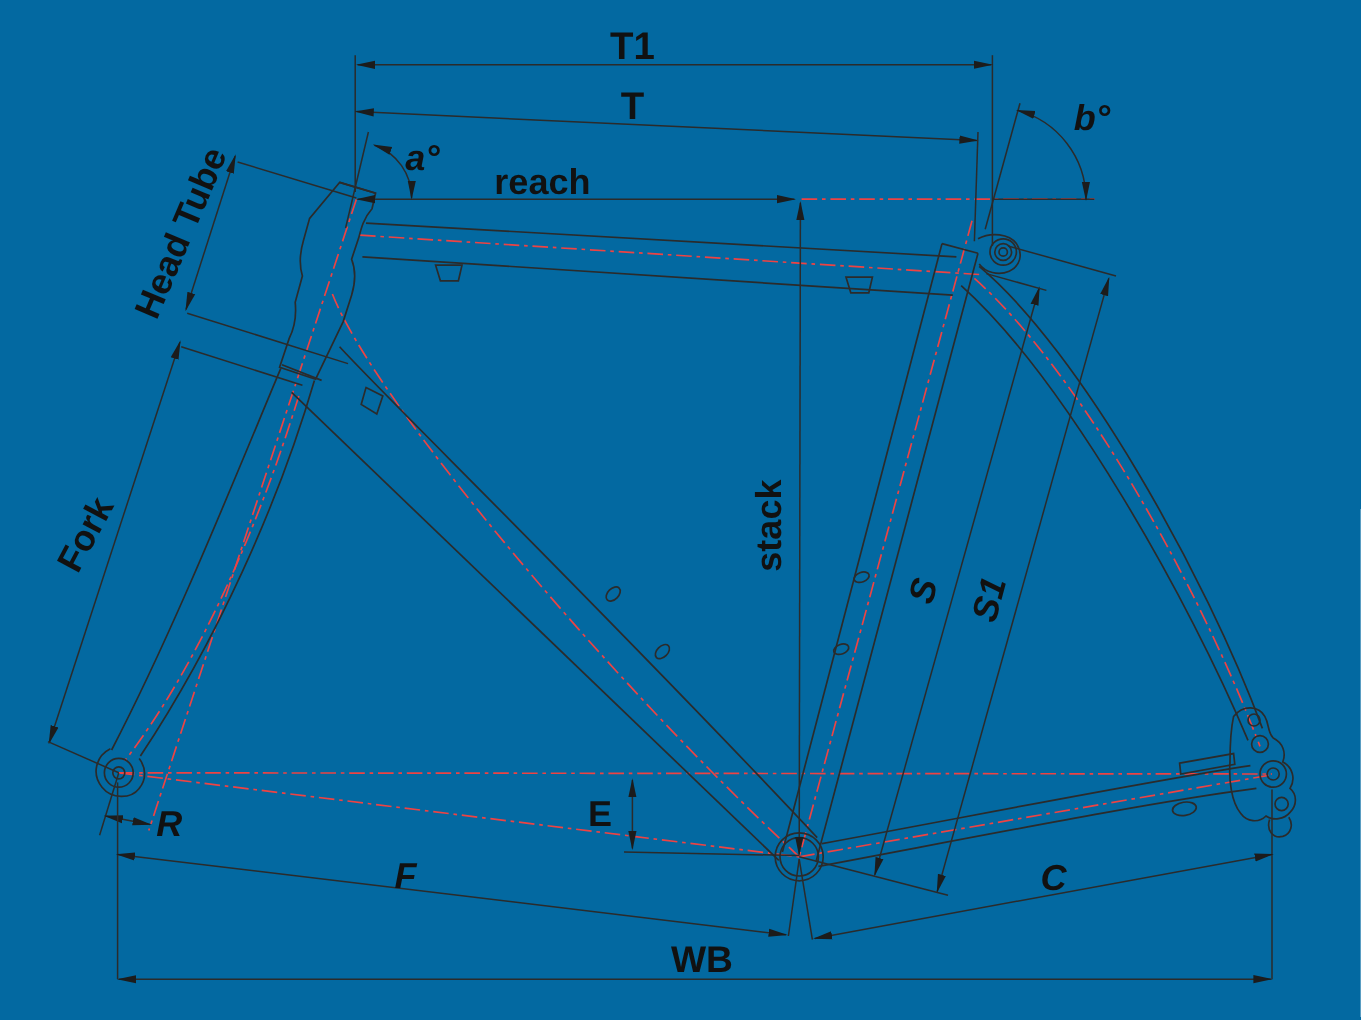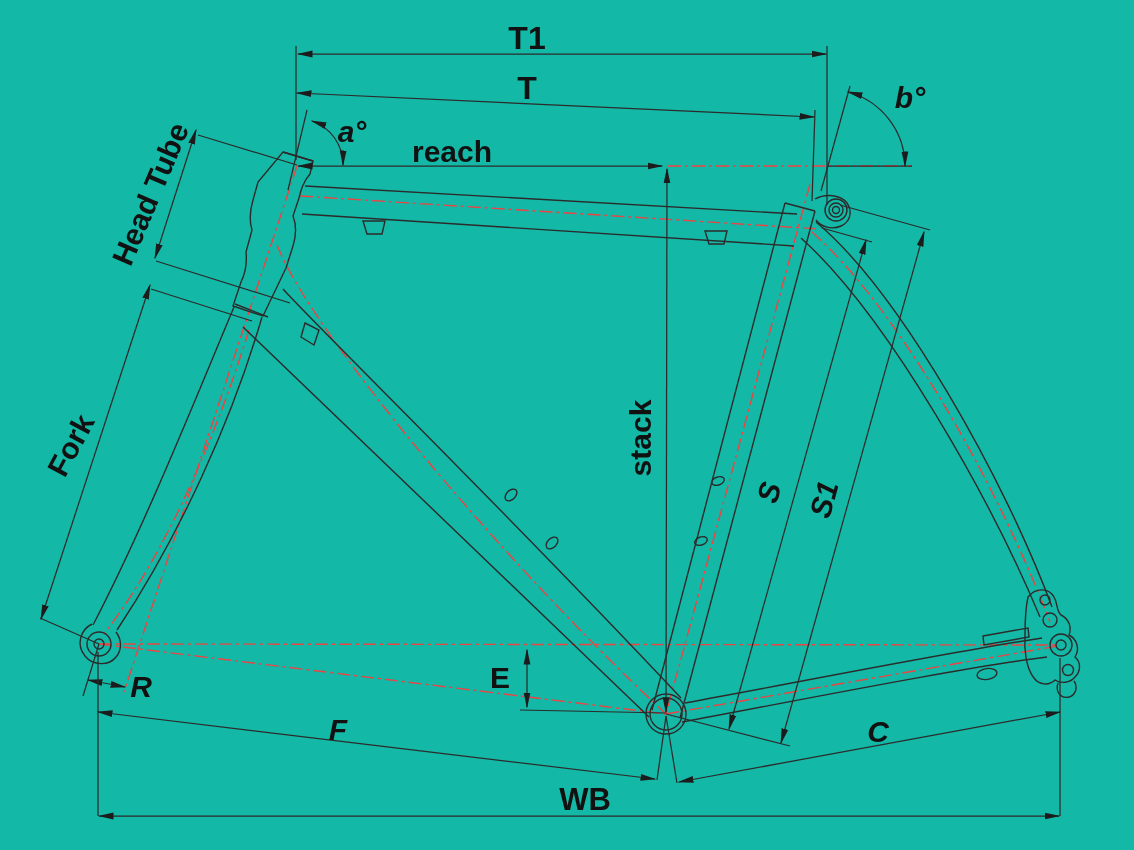--- a/index.html
+++ b/index.html
@@ -1,16 +1,16 @@
 <!DOCTYPE html>
 <html><head>
 <meta charset="utf-8">
 <style>
   html,body{margin:0;padding:0;background:#ffffff;}
-  .stage{position:relative;width:1134px;height:850px;background:#14b8a6;overflow:hidden;
+  .stage{position:relative;width:1134px;height:850px;background:#0369a1;overflow:hidden;
          font-family:"Liberation Sans", sans-serif;}
   svg{position:absolute;left:0;top:0;}
   .lbl{font-family:"Liberation Sans", sans-serif;font-weight:700;fill:#111111;}
   .lbl.it{font-style:italic;}
   .frame path,.frame line,.frame ellipse,.frame circle,.frame polygon{fill:none;stroke-width:1.4;}
   .dims line,.dims path{fill:none;stroke-width:1.25;}
   .cl line,.cl path{fill:none;stroke-width:1.4;stroke-dasharray:13 4 3 4;}
   marker path{fill:#1c1c1c;stroke:none;}
 </style>
 </head>

